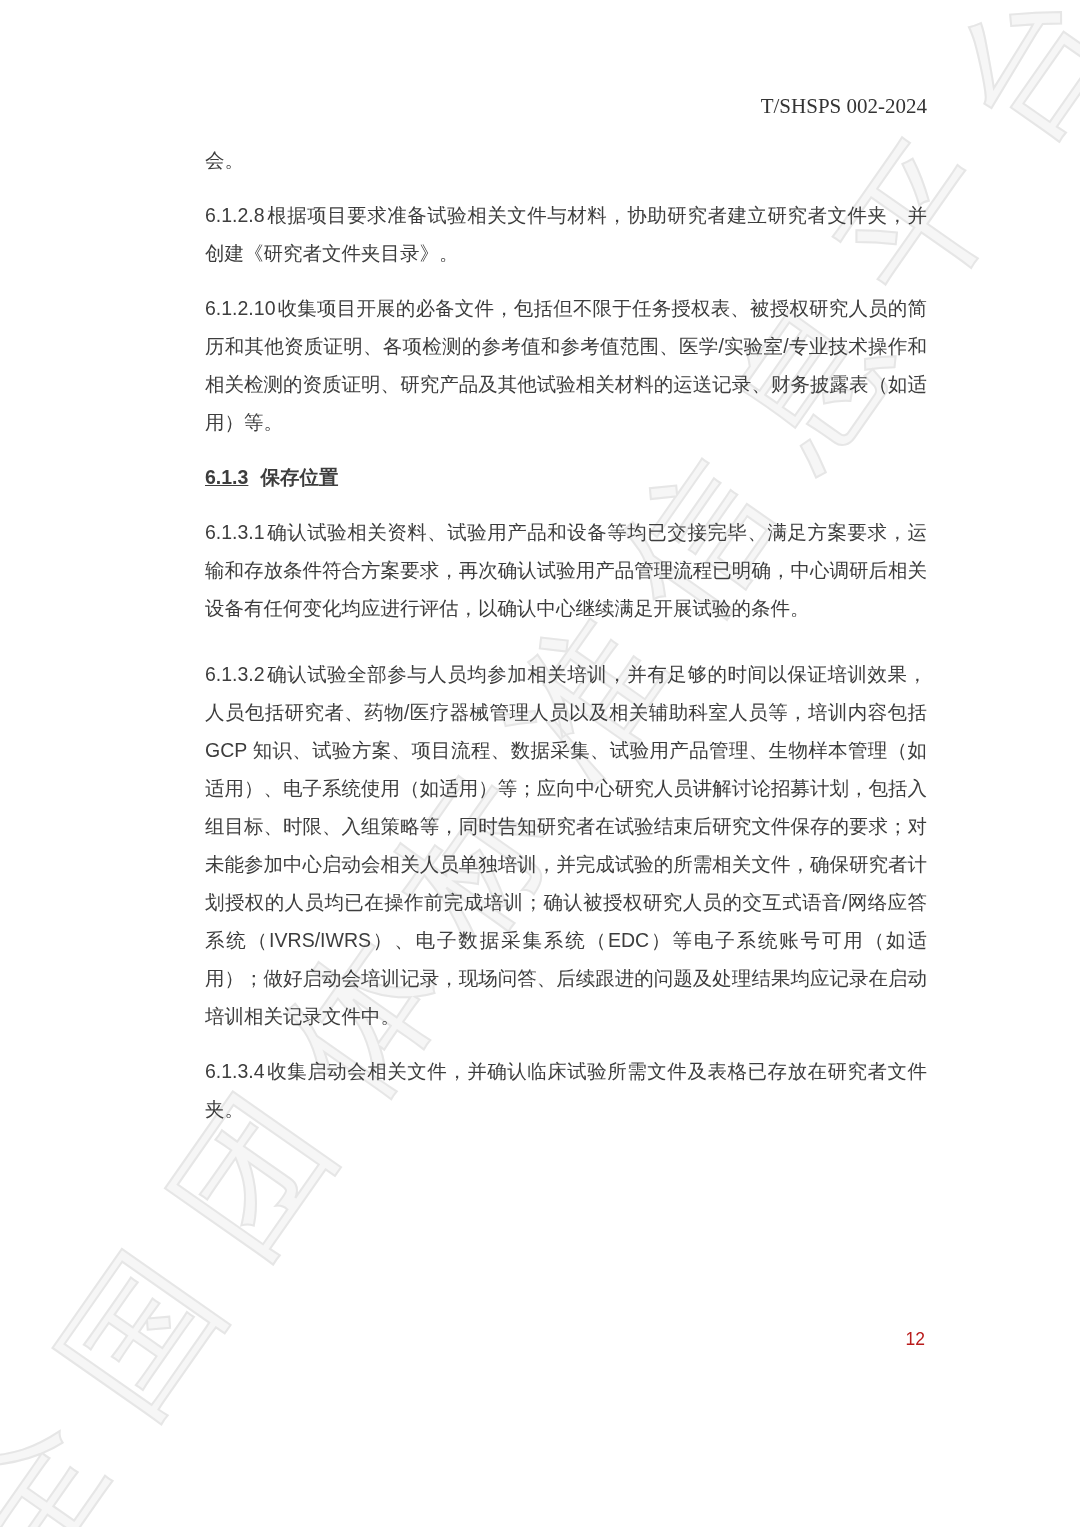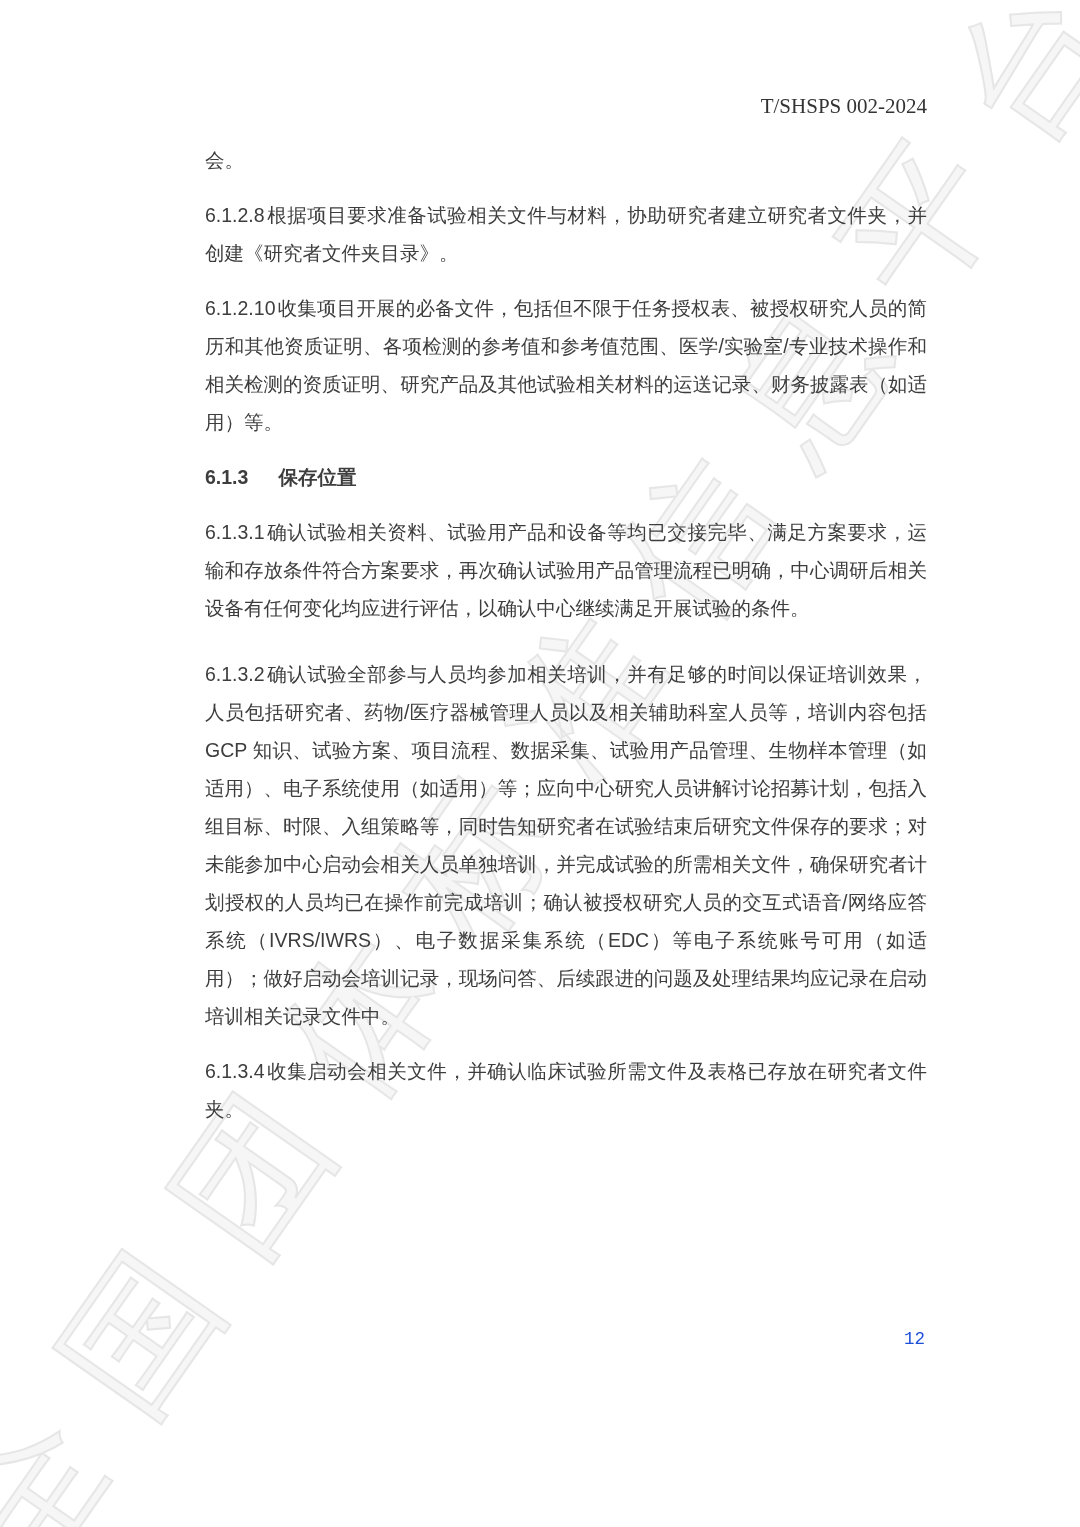--- a/index.html
+++ b/index.html
@@ -45,31 +45,31 @@
     font-size: 19.5px;
     line-height: 38px;
   }
   .para {
     text-align: justify;
     margin: 0 0 17px 0;
   }
   .para.space-lg { margin-top: 28px; }
   .para.heading { font-weight: bold; }
   .pnum { margin-right: 2px; white-space: nowrap; }
-  .para.heading .pnum { margin-right: 30px; }
+  .para.heading .pnum { margin-right: 12px; text-decoration: underline; }
   .para.wide-gap .pnum { }
   .footer {
     position: absolute;
     top: 1329px;
     left: 205px;
     width: 722px;
     text-align: right;
-    font-family: Liberation Mono, monospace;
+    font-family: Liberation Sans, sans-serif;
     font-size: 17.5px;
-    color: #1d4ed8;
+    color: #b91c1c;
   }
   .footer .pageno { margin-right: 2px; }
 </style>
 </head>
 <body>
 
 <div class="page">
   <div class="watermark">全国团体标准信息平台</div>
 
   <div class="header">

